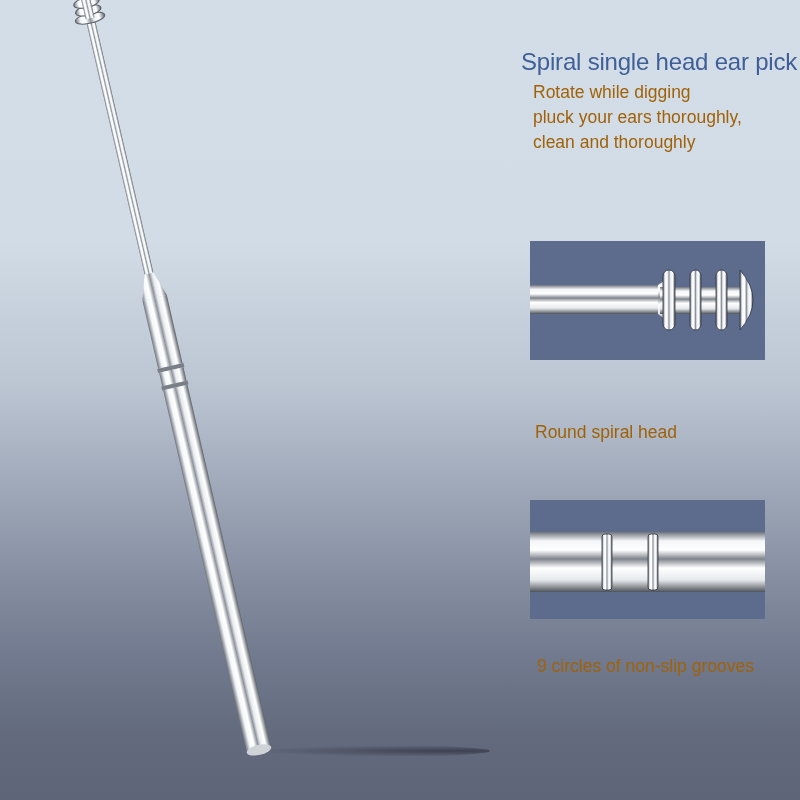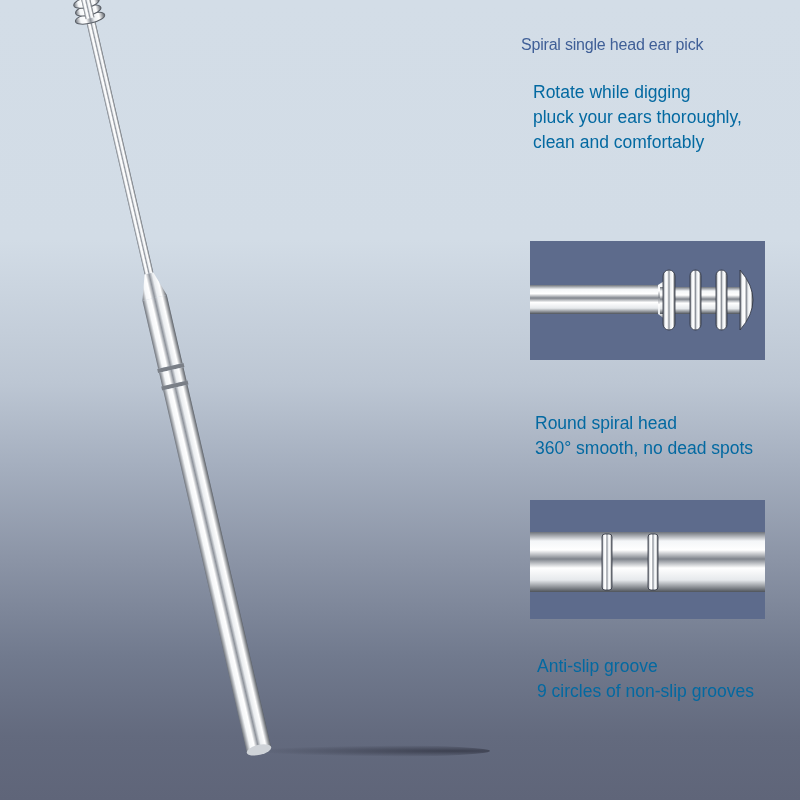--- a/index.html
+++ b/index.html
@@ -2,30 +2,30 @@
 <html><head>
   <meta charset="utf-8">
   <style>
     html, body { margin: 0; padding: 0; }
     body {
       width: 800px; height: 800px; overflow: hidden; position: relative;
       background: linear-gradient(to bottom, #d3dde7 0%, #d2dce6 30%, #bcc6d3 48%, #a5afbf 58%, #8b94a6 70%, #717a8e 82%, #636a7e 92%, #5f6579 100%);
       font-family: "Liberation Sans", "DejaVu Sans", sans-serif;
     }
     .title {
-      position: absolute; left: 521px; top: 36px;
-      font-size: 16px; color: #3f5f97; white-space: nowrap; letter-spacing: -0.2px;
+      position: absolute; left: 521px; top: 48px;
+      font-size: 24px; color: #3f5f97; white-space: nowrap; letter-spacing: -0.2px;
     }
     .text-block {
-      position: absolute; font-size: 17.5px; line-height: 25px; color: #0369a1;
+      position: absolute; font-size: 17.5px; line-height: 25px; color: #a16207;
       white-space: nowrap;
     }
     .text-block div { margin: 0; }
     .tb1 { left: 533px; top: 80px; }
-    .tb2 { left: 535px; top: 411px; }
+    .tb2 { left: 535px; top: 420px; text-align: right; }
     .tb3 { left: 537px; top: 654px; }
 
     .panel {
       position: absolute; left: 530px; width: 235px; background: #5d6b8c; overflow: hidden;
     }
     .panel1 { top: 241px; height: 119px; }
     .panel2 { top: 500px; height: 119px; }
 
     .tool { position: absolute; left: 0; top: 0; width: 800px; height: 800px; }
     .shadow {
@@ -83,44 +83,42 @@
       <ellipse cx="0.5" cy="-430" rx="14" ry="6" fill="#e8ebee" stroke="#4c5158" stroke-width="1.2"></ellipse>
     </g>
   </g>
 </svg>
 
 <div class="title">Spiral single head ear pick</div>
 
 <div class="text-block tb1">
   <div>Rotate while digging</div>
   <div>pluck your ears thoroughly,</div>
-  <div>clean and comfortably</div>
+  <div>clean and thoroughly</div>
 </div>
 
 <div class="panel panel1">
   <svg width="235" height="119" viewBox="0 0 235 119">
     <rect x="0" y="44" width="130" height="29" fill="url(#metalH)"></rect>
     <path d="M128 44 L 140 36 L 140 82 L 128 73 Z" fill="url(#metalH)"></path>
     <rect x="130" y="46" width="88" height="27" fill="url(#metalH)"></rect>
     <rect x="133" y="29" width="12" height="60" rx="6" fill="url(#metal)" stroke="#2e3340" stroke-width="0.8"></rect>
     <rect x="160" y="29" width="11" height="60" rx="5.5" fill="url(#metal)" stroke="#2e3340" stroke-width="0.8"></rect>
     <rect x="186" y="29" width="11" height="60" rx="5.5" fill="url(#metal)" stroke="#2e3340" stroke-width="0.8"></rect>
     <path d="M210 29 Q 236 59 210 89 Z" fill="url(#metal)" stroke="#2e3340" stroke-width="0.8"></path>
   </svg>
 </div>
 
 <div class="text-block tb2">
   <div>Round spiral head</div>
-  <div>360° smooth, no dead spots</div>
 </div>
 
 <div class="panel panel2">
   <svg width="235" height="119" viewBox="0 0 235 119">
     <rect x="0" y="32" width="235" height="60" fill="url(#metalH)"></rect>
     <rect x="72" y="34" width="10" height="56" rx="3" fill="url(#metal)" stroke="#2e3340" stroke-width="0.8"></rect>
     <rect x="118" y="34" width="10" height="56" rx="3" fill="url(#metal)" stroke="#2e3340" stroke-width="0.8"></rect>
   </svg>
 </div>
 
 <div class="text-block tb3">
-  <div>Anti-slip groove</div>
   <div>9 circles of non-slip grooves</div>
 </div>
 
 </body></html>

